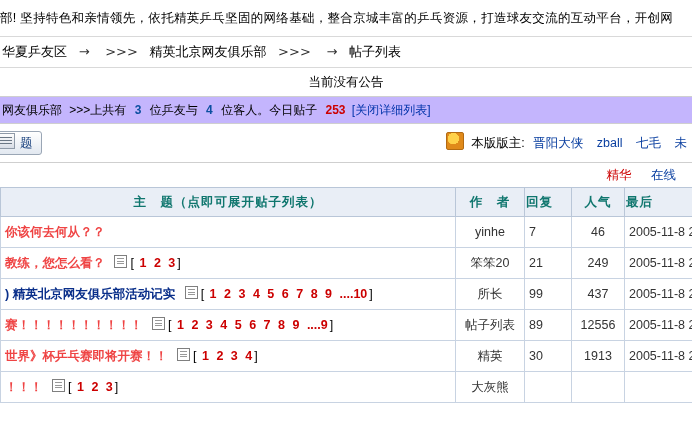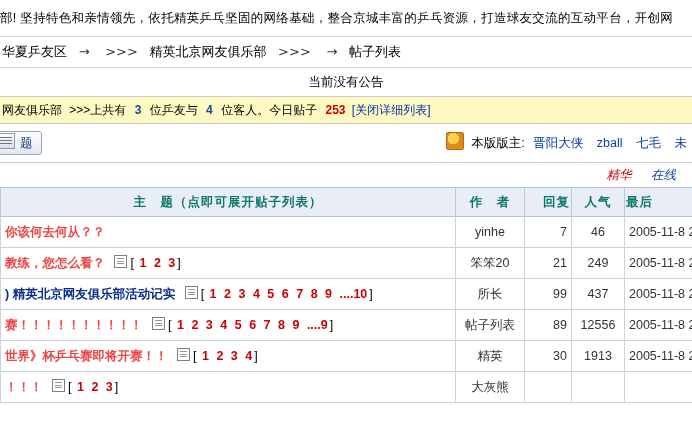--- a/index.html
+++ b/index.html
@@ -66,21 +66,21 @@
     color: #000;
     background: #ffffff;
   }
 
   
   .statsbar {
     height: 26px;
     line-height: 26px;
     border-top: 1px solid #cfcfcf;
     border-bottom: 1px solid #cfcfcf;
-    background: #fef9c3;
+    background: #c4b5fd;
     font-size: 12px;
     white-space: nowrap;
     overflow: hidden;
   }
   .statsbar .grp { padding: 0 2px; }
   .statsbar .num { color: #0b4fa0; font-weight: bold; padding: 0 3px; }
   .statsbar .hot { color: #cc0000; font-weight: bold; padding: 0 3px; }
   .statsbar .lnk { color: #0033aa; }
 
   
@@ -192,21 +192,21 @@
   
   .minilinks {
     height: 24px;
     line-height: 24px;
     text-align: right;
     padding-right: 4px;
     font-size: 12.5px;
     white-space: nowrap;
     overflow: hidden;
   }
-  .minilinks .ml { color: #0a3fa0; padding: 0 12px 0 4px; font-style: italic; }
+  .minilinks .ml { color: #0a3fa0; padding: 0 12px 0 4px; }
   .minilinks .ml.red { color: #cc0000; }
 
   
   .tbl {
     width: 100%;
     border-collapse: collapse;
     font-size: 12.5px;
     table-layout: fixed;
   }
   .tbl th {
@@ -222,21 +222,21 @@
     border: 1px solid #c8d3e2;
     height: 30px;
     padding: 0 4px;
     vertical-align: middle;
     background: #ffffff;
     overflow: hidden;
     white-space: nowrap;
   }
   .col-subject { width: 452px; }
   .col-author  { width: 66px; text-align: center; color:#333; }
-  .col-reply   { width: 44px; text-align: right; color:#333; }
+  .col-reply   { width: 44px; text-align: left; color:#333; }
   .col-views   { width: 50px; text-align: center; color:#333; }
   .col-last    { width: 80px; text-align: left; color:#333; }
 
   .subj {
     color: #ef4444;
     font-weight: bold;
   }
   .subj.norm { color: #0a2f8a; font-weight: bold; }
   .pager {
     color: #000;

